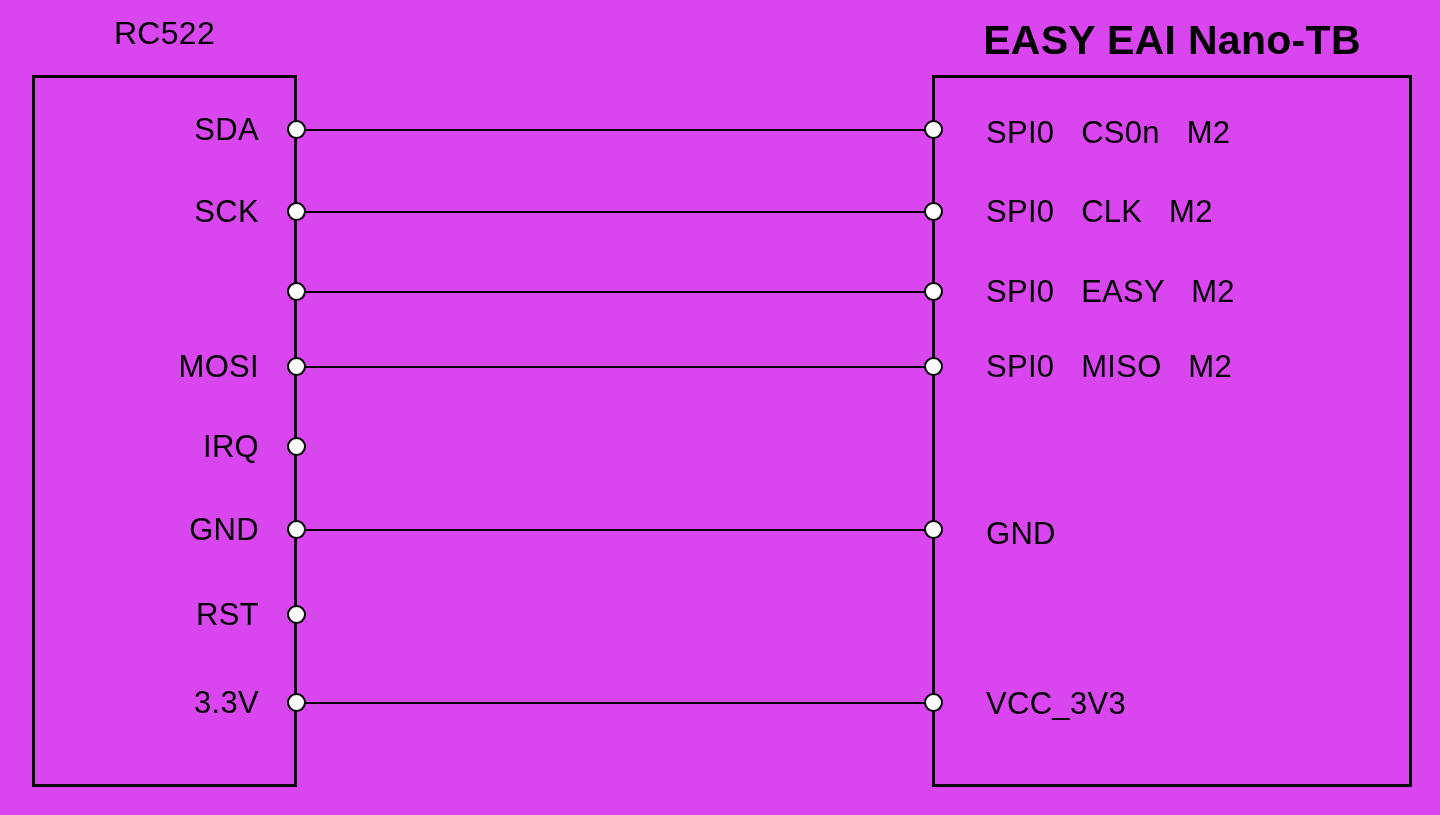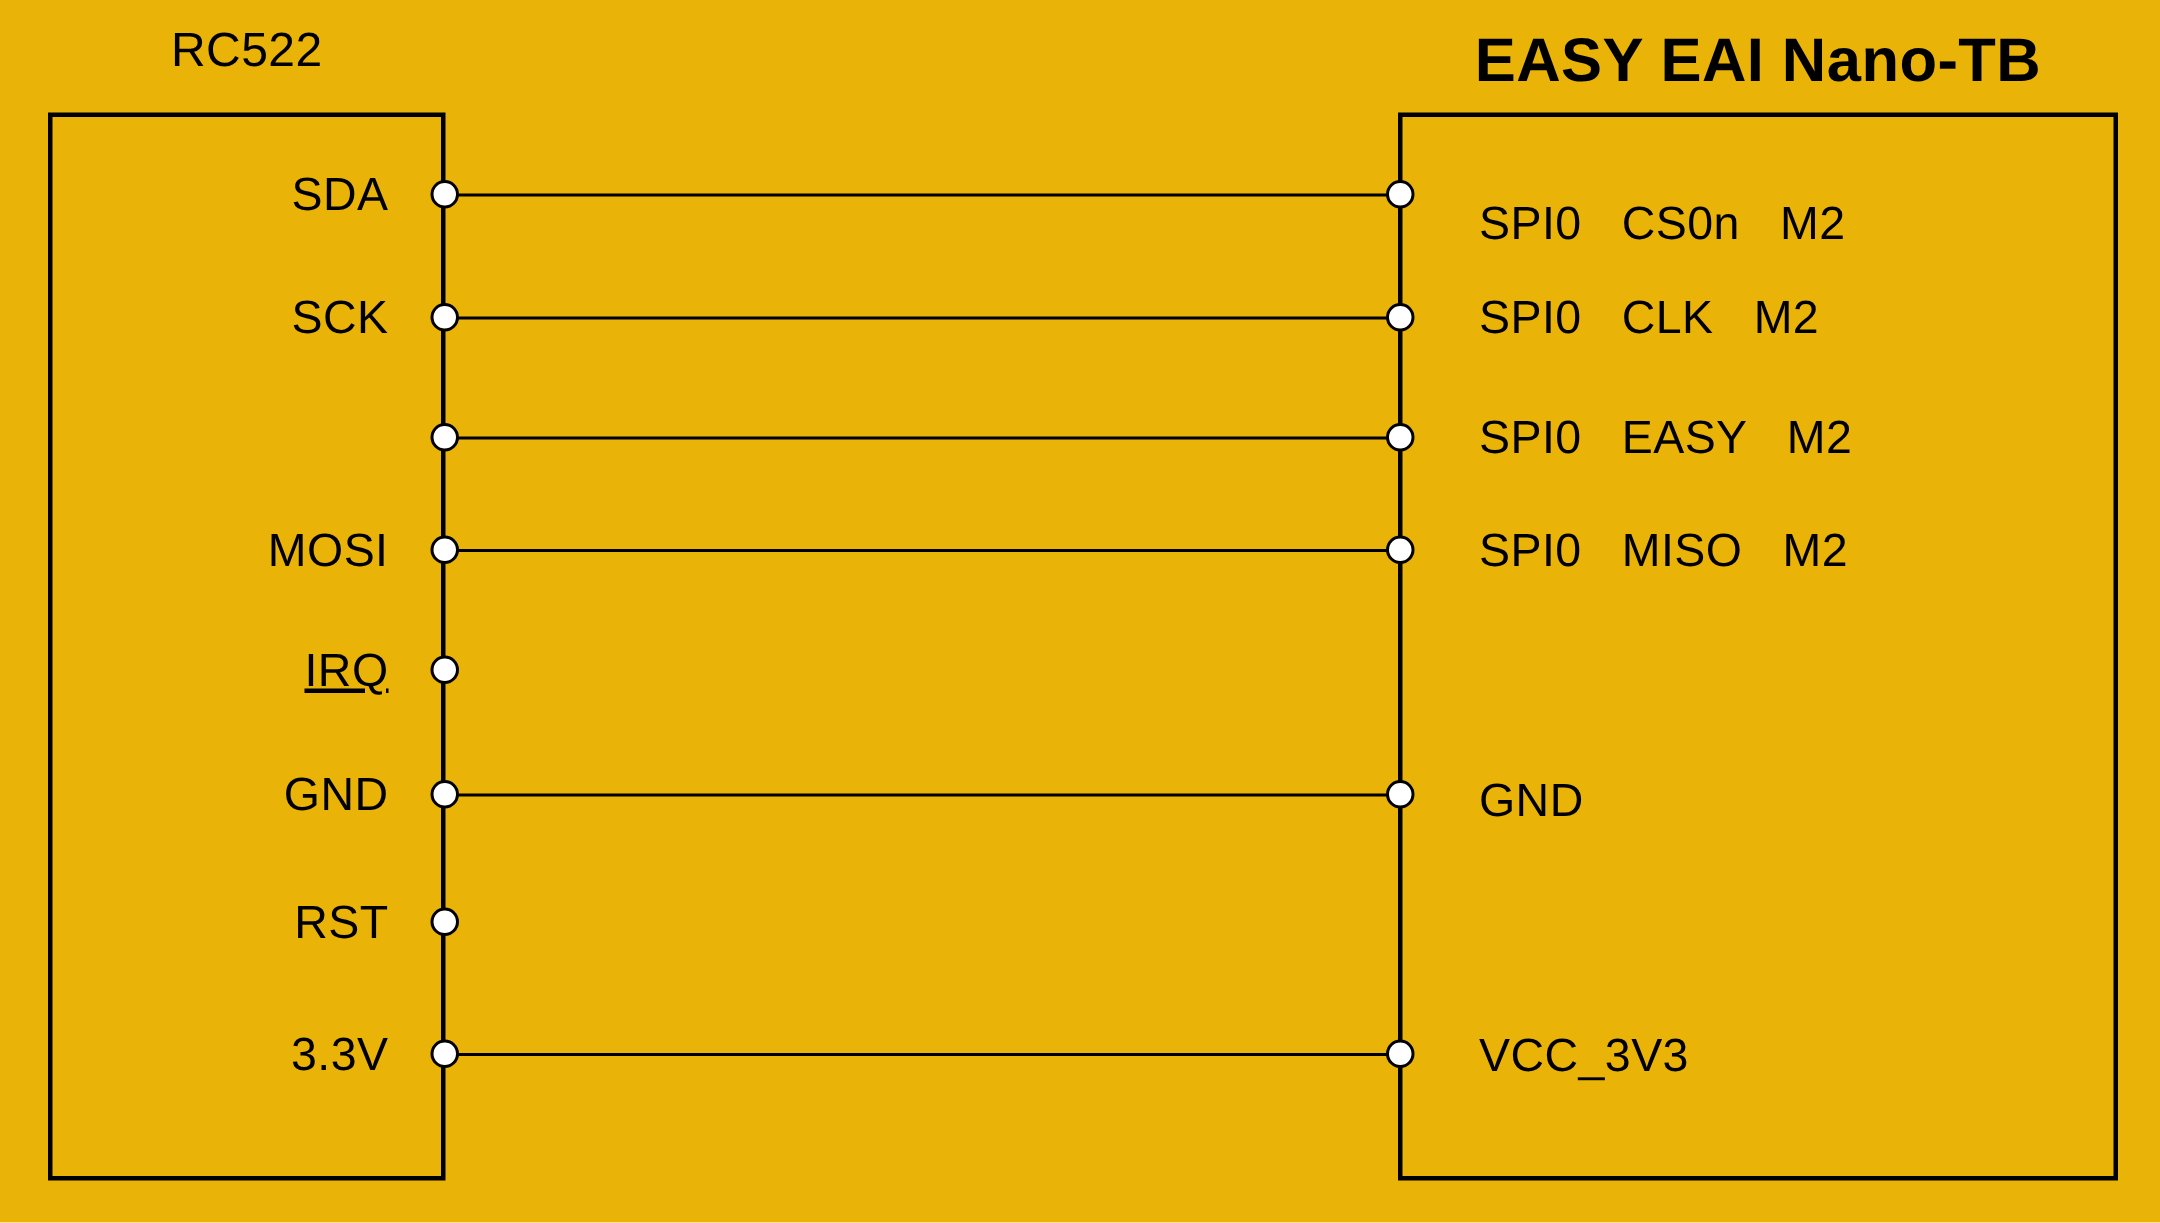--- a/index.html
+++ b/index.html
@@ -4,21 +4,21 @@
 <style>
   html, body {
     margin: 0;
     padding: 0;
     background: #ffffff;
   }
   .canvas {
     position: relative;
     width: 1440px;
     height: 815px;
-    background: #eab308;
+    background: #d946ef;
     font-family: "Liberation Sans", "DejaVu Sans", sans-serif;
     color: #000000;
     overflow: hidden;
   }
   .module-box {
     position: absolute;
     top: 75px;
     height: 712px;
     border: 3px solid #000000;
     box-sizing: border-box;
@@ -94,41 +94,41 @@
   <div class="wire" style="top:129px;"></div>
   <div class="wire" style="top:211px;"></div>
   <div class="wire" style="top:291px;"></div>
   <div class="wire" style="top:366px;"></div>
   <div class="wire" style="top:529px;"></div>
   <div class="wire" style="top:702px;"></div>
 
   <div class="pin-label lp" style="top:110px;">SDA</div>
   <div class="pin-label lp" style="top:192px;">SCK</div>
   <div class="pin-label lp" style="top:347px;">MOSI</div>
-  <div class="pin-label lp" style="top:427px;text-decoration:underline;">IRQ</div>
+  <div class="pin-label lp" style="top:427px;">IRQ</div>
   <div class="pin-label lp" style="top:510px;">GND</div>
   <div class="pin-label lp" style="top:595px;">RST</div>
   <div class="pin-label lp" style="top:683px;">3.3V</div>
 
   <div class="terminal lt" style="top:120px;"></div>
   <div class="terminal lt" style="top:202px;"></div>
   <div class="terminal lt" style="top:282px;"></div>
   <div class="terminal lt" style="top:357px;"></div>
   <div class="terminal lt" style="top:437px;"></div>
   <div class="terminal lt" style="top:520px;"></div>
   <div class="terminal lt" style="top:605px;"></div>
   <div class="terminal lt" style="top:693px;"></div>
 
   <div class="terminal rt" style="top:120px;"></div>
   <div class="terminal rt" style="top:202px;"></div>
   <div class="terminal rt" style="top:282px;"></div>
   <div class="terminal rt" style="top:357px;"></div>
   <div class="terminal rt" style="top:520px;"></div>
   <div class="terminal rt" style="top:693px;"></div>
 
-  <div class="pin-label rp" style="top:113px;margin-top:16px;">SPI0   CS0n   M2</div>
+  <div class="pin-label rp" style="top:113px;">SPI0   CS0n   M2</div>
   <div class="pin-label rp" style="top:192px;">SPI0   CLK   M2</div>
   <div class="pin-label rp" style="top:272px;">SPI0   EASY   M2</div>
   <div class="pin-label rp" style="top:347px;">SPI0   MISO   M2</div>
   <div class="pin-label rp" style="top:514px;">GND</div>
   <div class="pin-label rp" style="top:684px;">VCC_3V3</div>
 
 </div>
 
 </body></html>

